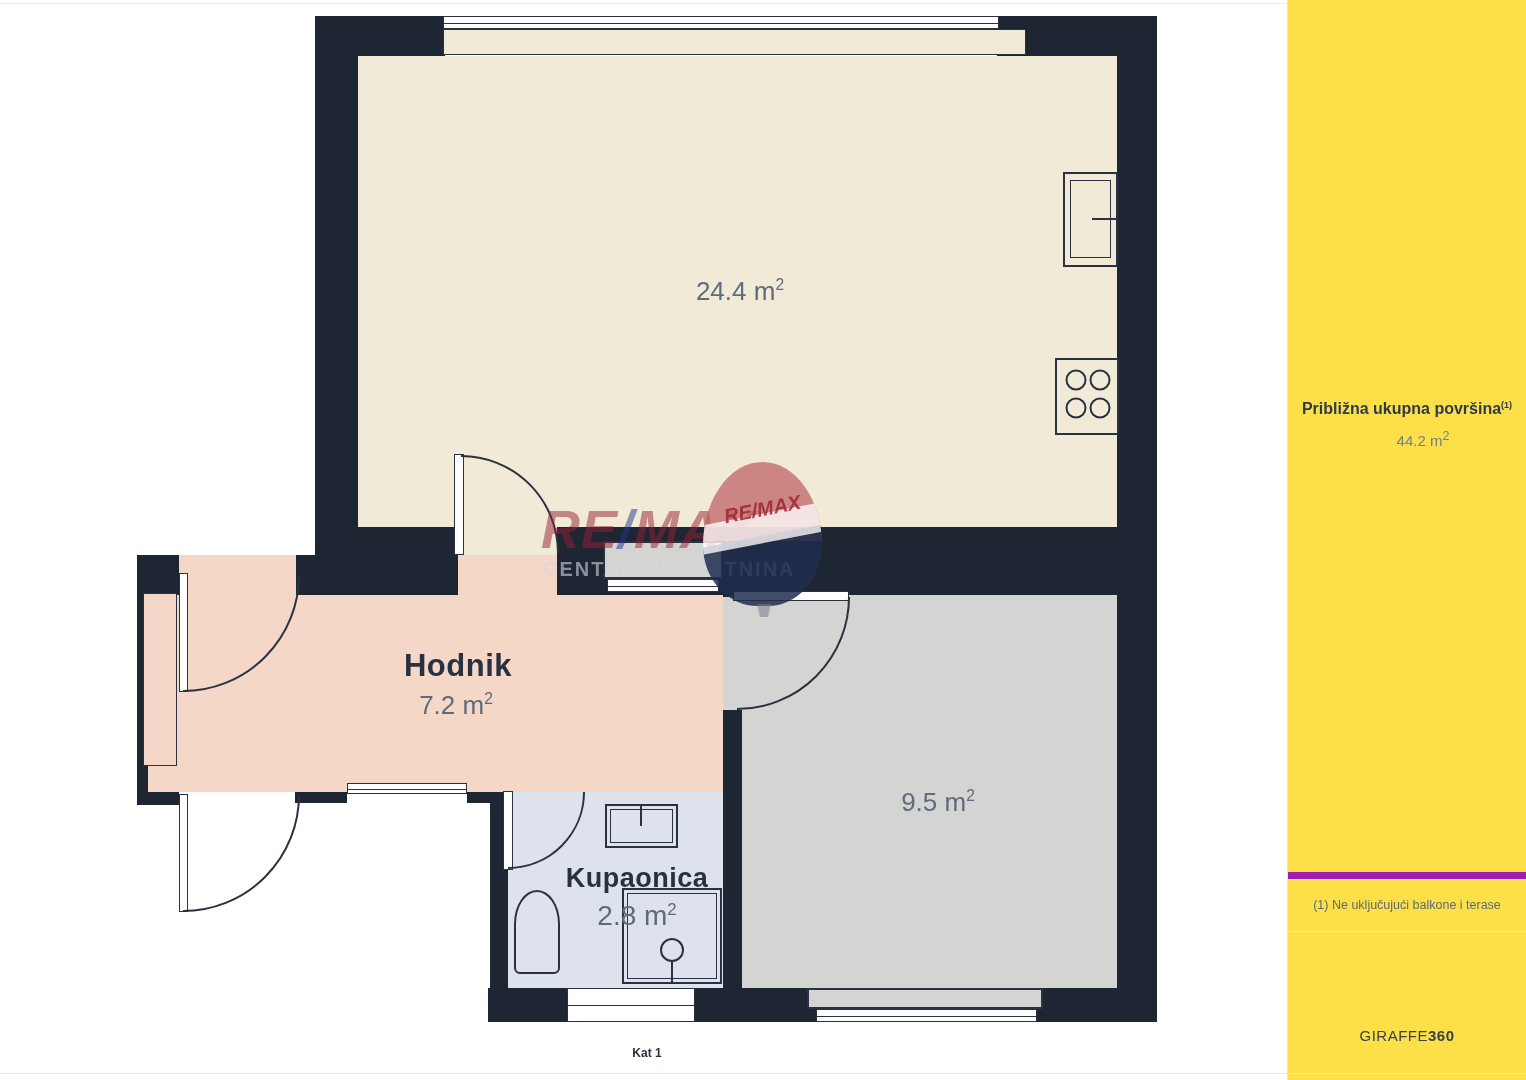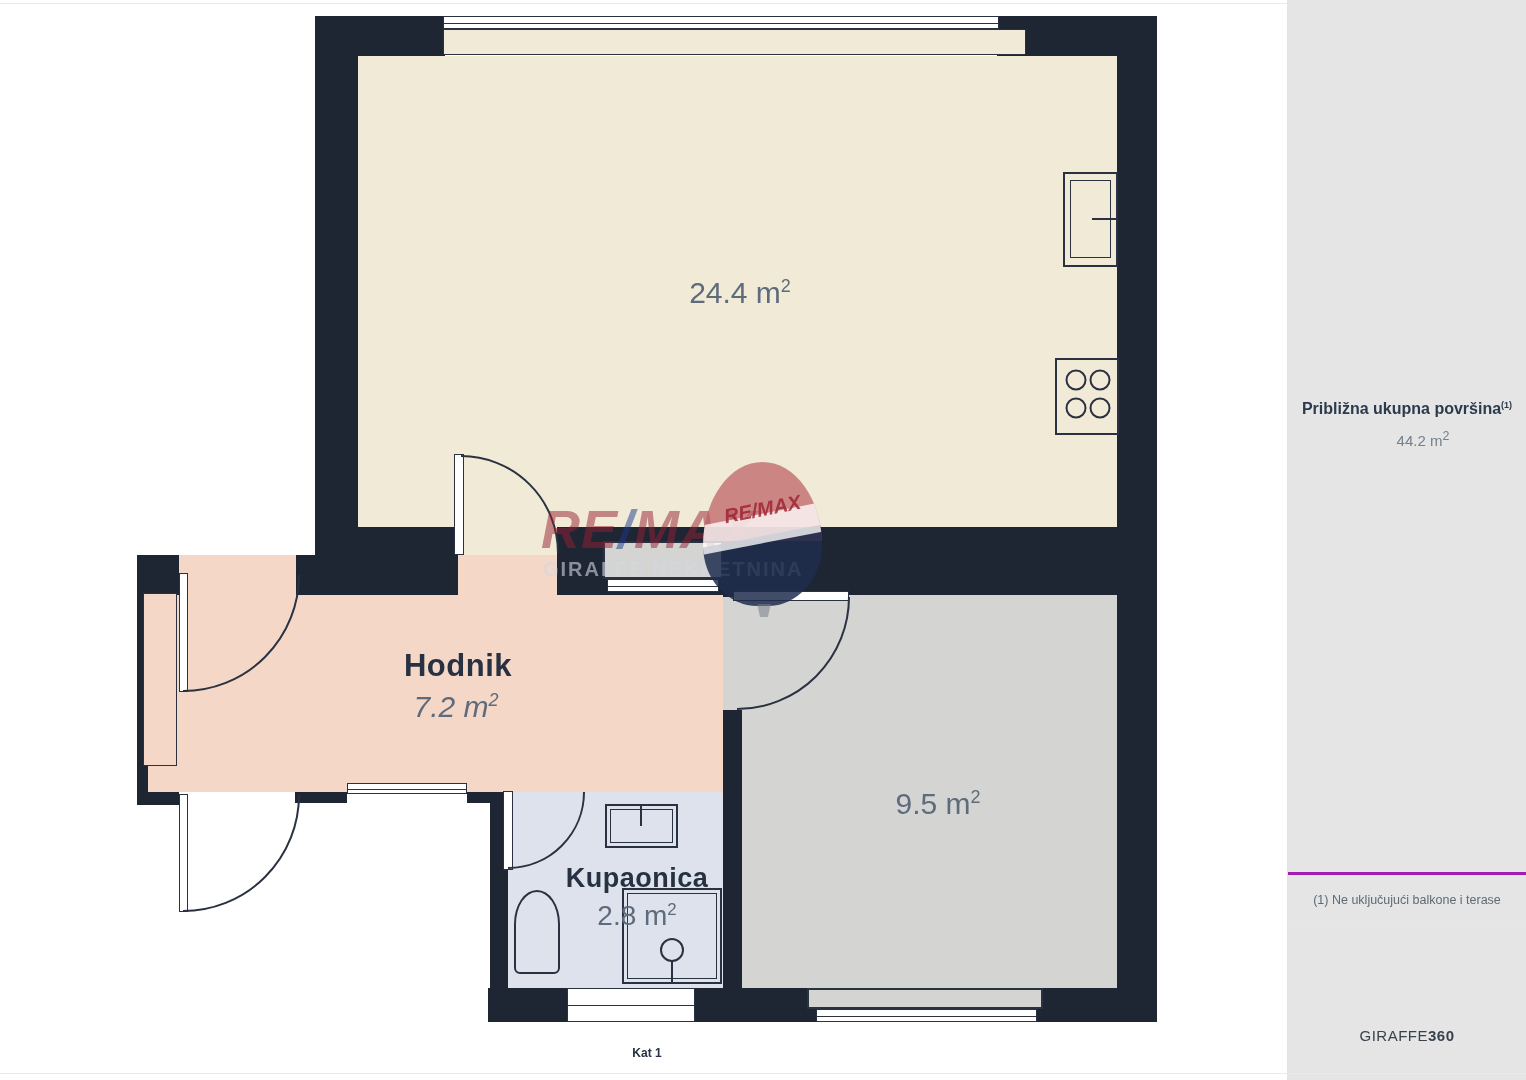--- a/index.html
+++ b/index.html
@@ -18,31 +18,31 @@
   .winband{position:absolute;background:#fff;border:1.5px solid #2a3140;box-sizing:border-box;}
   .winband .mid{position:absolute;left:0;right:0;top:50%;height:0;border-top:1.5px solid #2a3140;}
   .sill{position:absolute;background:#d4d5d3;border:2px solid #2a3140;box-sizing:border-box;}
   
   .furn{position:absolute;border:2px solid #2a3140;box-sizing:border-box;background:transparent;}
   .furn.thin{border-width:1.5px;}
   
   .leaf{position:absolute;background:#fff;border:1.5px solid #2a3140;box-sizing:border-box;}
   
   .roomname{position:absolute;transform:translateX(-50%);color:#273142;font-weight:bold;font-size:31px;letter-spacing:.5px;white-space:nowrap;}
-  .roomarea{position:absolute;transform:translateX(-50%);color:#5d6b7c;font-size:30px;white-space:nowrap;}
+  .roomarea{position:absolute;transform:translateX(-50%);color:#5d6b7c;font-size:26px;white-space:nowrap;}
   .roomarea sup, .roomname sup{font-size:60%;vertical-align:super;}
   .katlabel{position:absolute;transform:translateX(-50%);color:#273142;font-weight:bold;font-size:12px;}
   
   .hline{position:absolute;left:0;width:1526px;height:0;border-top:1px solid #e9e9e9;}
   
-  #sidebar{position:absolute;left:1287px;top:0;width:239px;height:1080px;border-left:1px solid #e4e4e4;box-sizing:border-box;background:#e5e5e5;}
+  #sidebar{position:absolute;left:1287px;top:0;width:239px;height:1080px;border-left:1px solid #e4e4e4;box-sizing:border-box;background:#fde047;}
   .sb-title{position:absolute;left:0;width:100%;top:400px;text-align:center;font-size:16px;font-weight:bold;color:#2b3a4d;}
   .sb-title sup{font-size:9px;}
   .sb-value{position:absolute;left:16px;width:100%;top:429px;text-align:center;font-size:15px;color:#74808c;}
-  .sb-box{position:absolute;left:0;width:100%;top:872px;height:54px;border-top:3px solid #a21caf;border-bottom:1px solid #e7e7e7;box-sizing:border-box;display:flex;align-items:center;justify-content:center;font-size:12.5px;color:#5b6b76;}
+  .sb-box{position:absolute;left:0;width:100%;top:872px;height:60px;border-top:7px solid #a21caf;border-bottom:1px solid #e7e7e7;box-sizing:border-box;display:flex;align-items:center;justify-content:center;font-size:12.5px;color:#5b6b76;}
   .sb-para{position:absolute;left:14px;width:211px;top:948px;text-align:center;font-size:12.5px;line-height:1.55;color:#5b6b76;}
   .sb-brand{position:absolute;left:0;width:100%;top:1027px;text-align:center;font-size:15px;color:#38424d;letter-spacing:.5px;}
   .sb-brand .b{font-weight:bold;}
   
   #wm{position:absolute;left:0;top:0;width:1287px;height:791px;pointer-events:none;}
   .wm-big{position:absolute;left:541px;top:498px;font-size:54px;font-weight:bold;font-style:italic;white-space:nowrap;letter-spacing:1px;}
   .wm-big .r{color:rgba(150,30,50,.5);}
   .wm-big .s{color:rgba(25,55,140,.5);}
   .wm-sub{position:absolute;left:543px;top:558px;font-size:20px;letter-spacing:2px;color:rgba(210,215,225,.6);font-weight:bold;white-space:nowrap;}
   .balloon{position:absolute;left:703px;top:462px;width:119px;height:144px;border-radius:50% 50% 46% 46% / 58% 58% 42% 42%;overflow:hidden;}
@@ -136,32 +136,32 @@
       <circle cx="1076" cy="380" r="9.5"></circle>
       <circle cx="1100" cy="380" r="9.5"></circle>
       <circle cx="1076" cy="408" r="9.5"></circle>
       <circle cx="1100" cy="408" r="9.5"></circle>
     </g>
   </svg>
 
   <div class="roomarea" style="left:740px;top:276px;">24.4 m<sup>2</sup></div>
 
   <div class="roomname" style="left:458px;top:648px;">Hodnik</div>
-  <div class="roomarea" style="left:456px;top:690px;font-style:italic;">7.2 m<sup>2</sup></div>
+  <div class="roomarea" style="left:456px;top:690px;">7.2 m<sup>2</sup></div>
 
   <div class="roomname" style="left:637px;top:863px;font-size:27px;">Kupaonica</div>
   <div class="roomarea" style="left:637px;top:900px;font-size:28px;">2.8 m<sup>2</sup></div>
 
   <div class="roomarea" style="left:938px;top:787px;">9.5 m<sup>2</sup></div>
 
   <div class="katlabel" style="left:647px;top:1046px;">Kat 1</div>
 
   <div id="wm">
     <div class="wm-big"><span class="r">RE</span><span class="s">/</span><span class="r">MAX</span></div>
-    <div class="wm-sub">GIRAFFE NEKRETNINA</div>
+    <div class="wm-sub">CENTAR NEKRETNINA</div>
     <div class="balloon">
       <div class="b-red"></div>
       <div class="b-navy"></div>
       <div class="b-band"></div>
       <div class="b-text">RE/MAX</div>
     </div>
     <div class="basket"></div>
   </div>
 
   <div id="sidebar">

